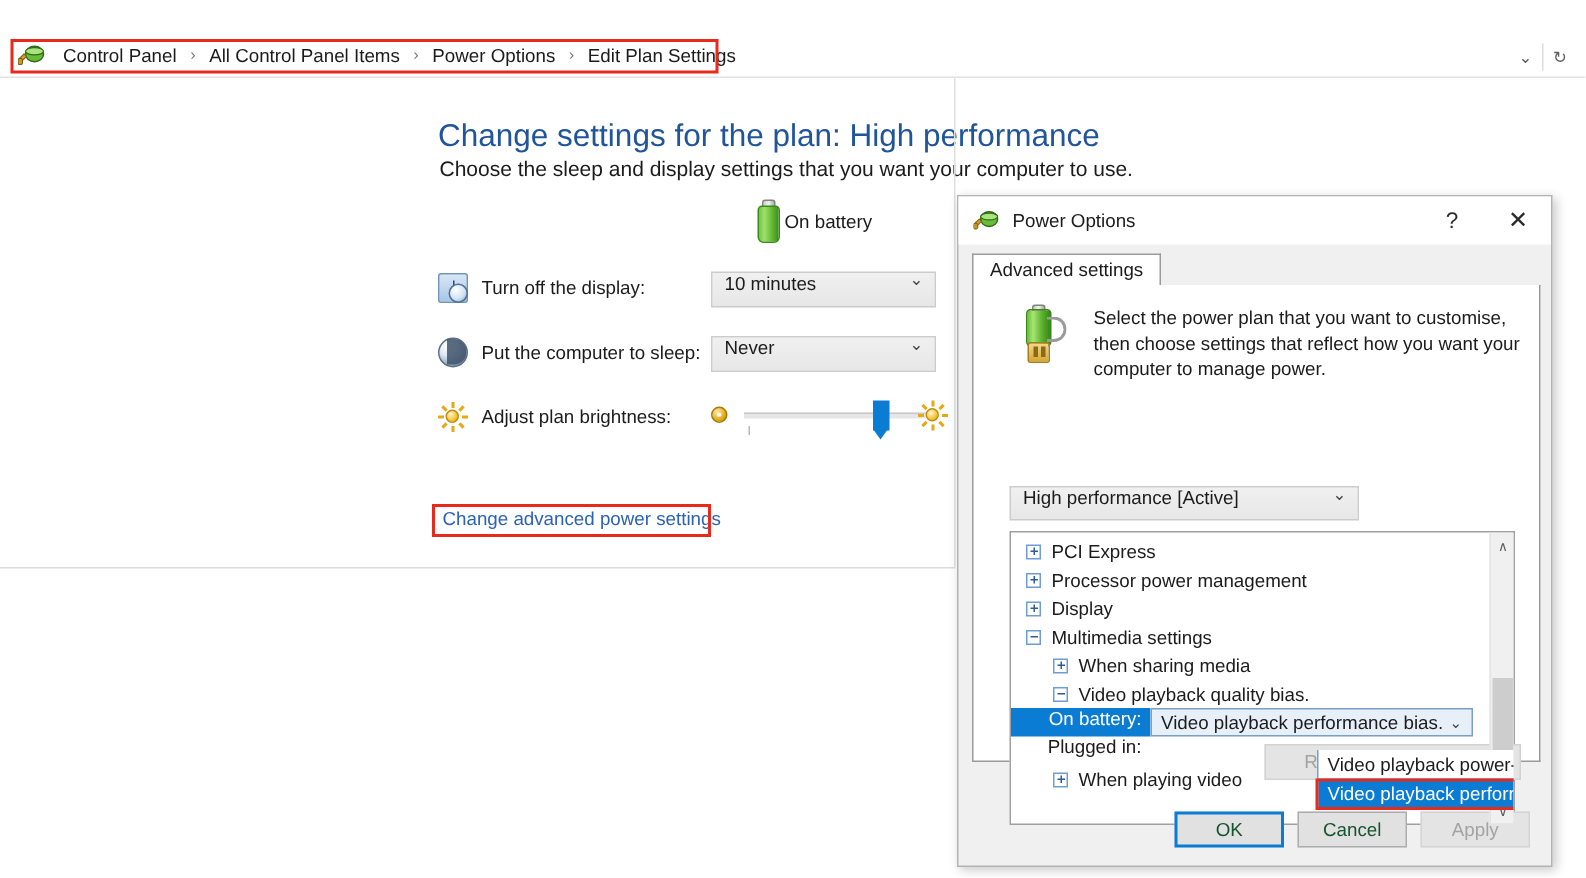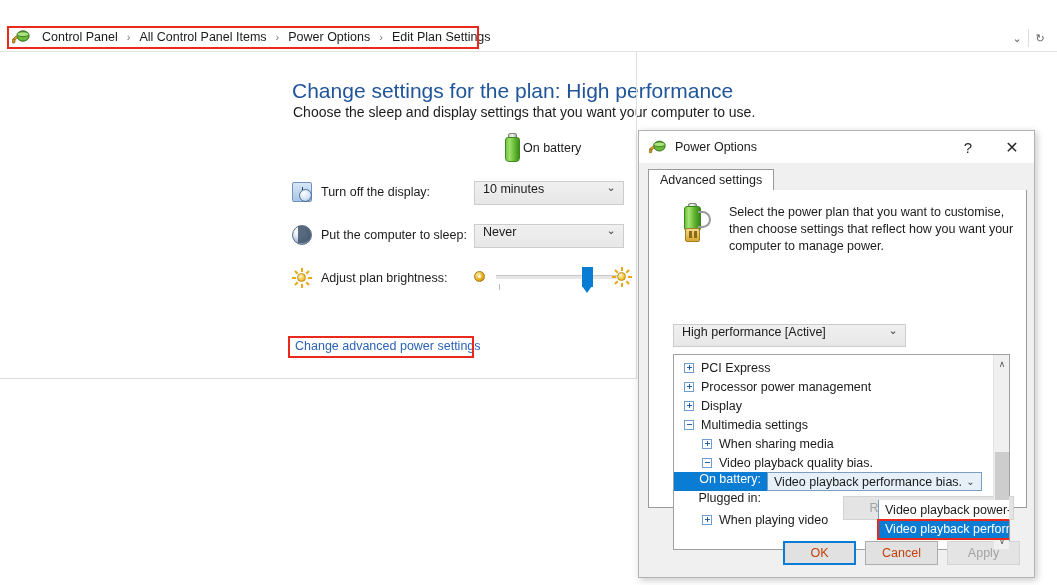--- a/index.html
+++ b/index.html
@@ -598,21 +598,21 @@
     padding-right: 16px;
     box-sizing: border-box;
   }
   .btn {
     width: 73px; height: 24px;
     background: #e1e1e1;
     border: 1px solid #adadad;
     box-sizing: border-box;
     display: flex; align-items: center; justify-content: center;
     font-size: 12.5px;
-    color: #c2410c;
+    color: #14532d;
   }
   .btn.primary {
     background: #e1e1e1;
     border: 2px solid #0a7cd4;
   }
   .btn.disabled {
     background: #e4e4e4;
     border: 1px solid #d4d4d4;
     color: #a3a3a3;
   }

